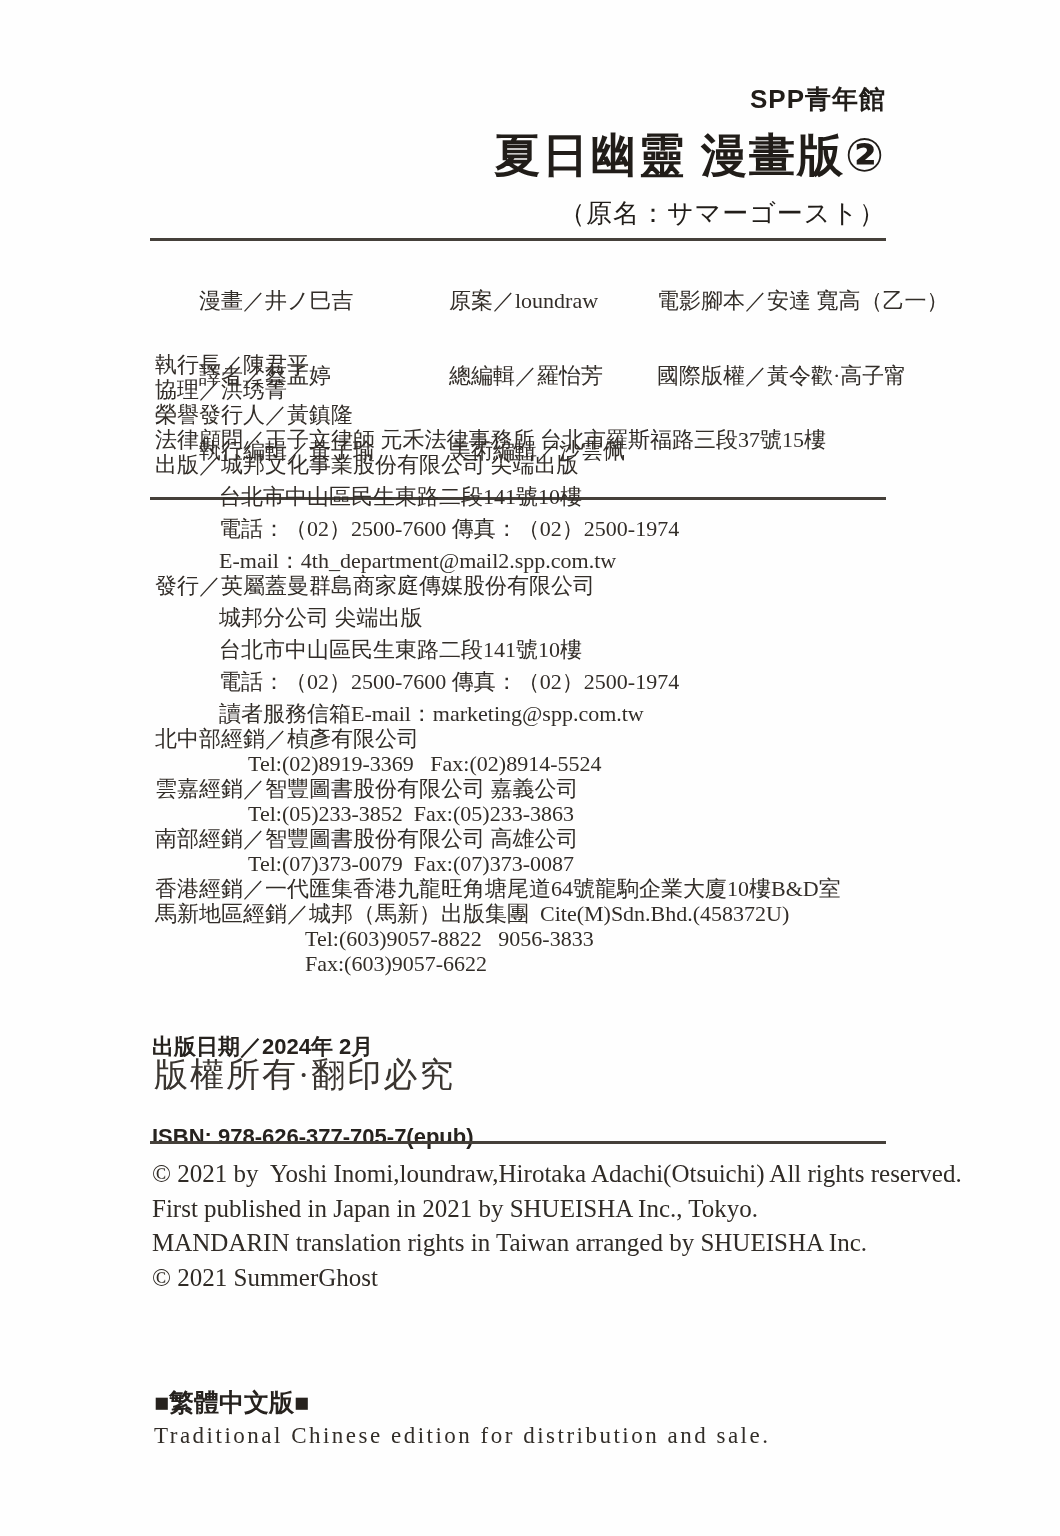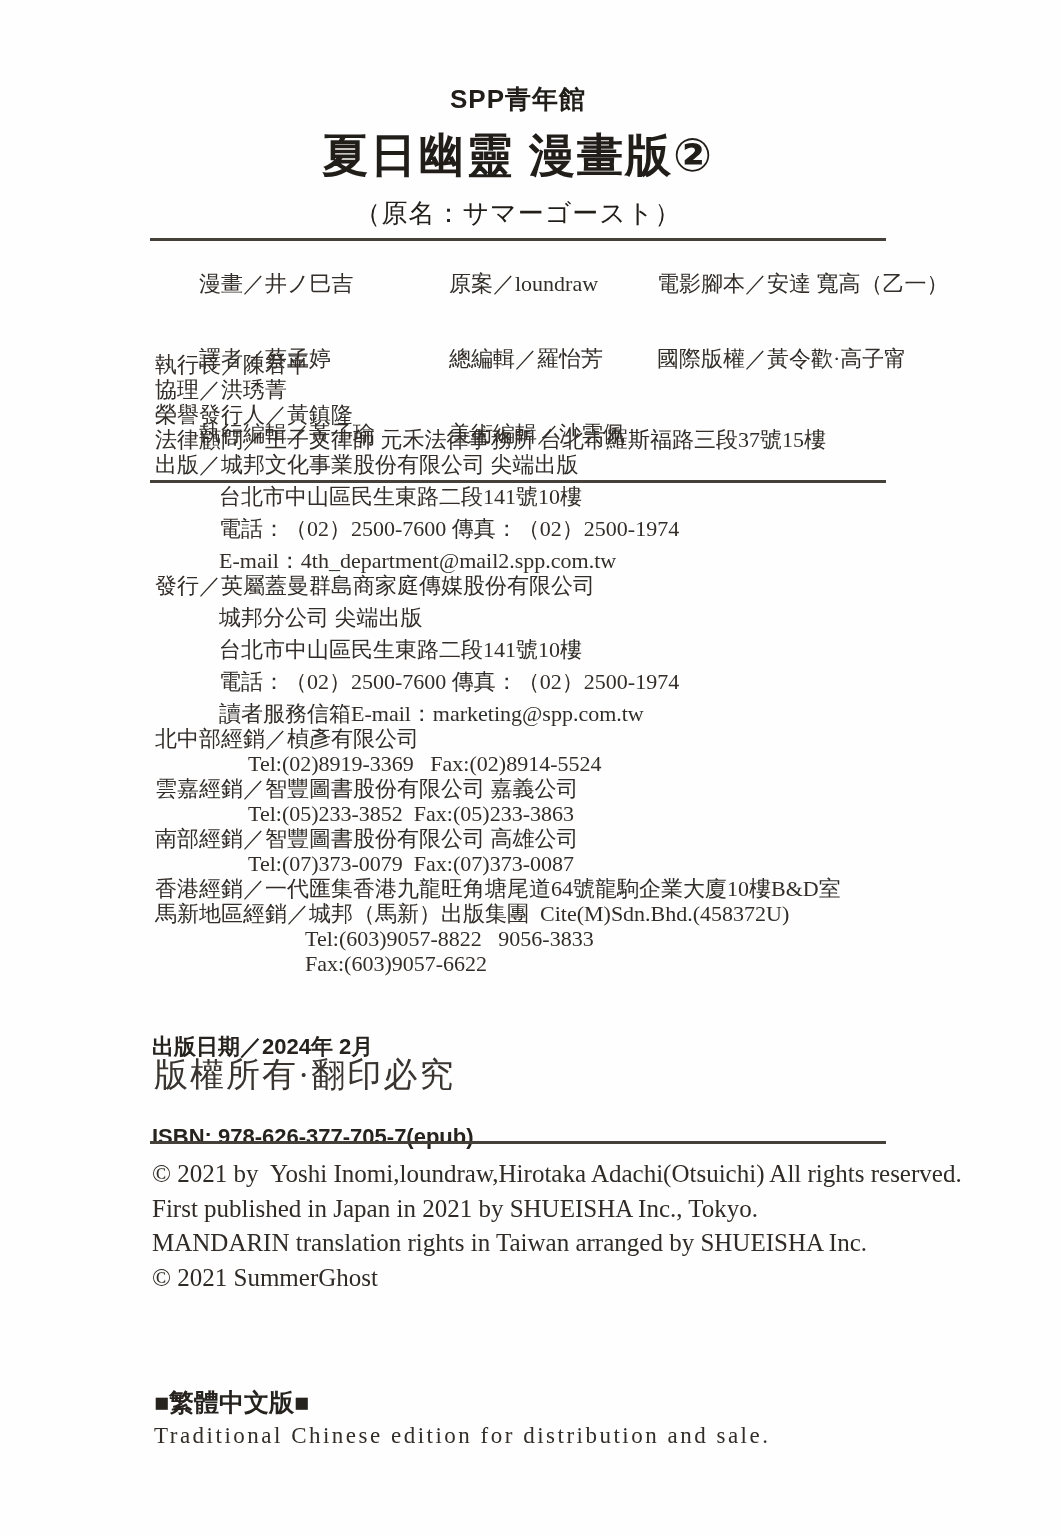--- a/index.html
+++ b/index.html
@@ -6,31 +6,31 @@
   html,body { background:#ffffff; }
   body {
     width:1060px; height:1536px; position:relative;
     font-family:"Liberation Serif","DejaVu Serif",serif;
     color:#2d2824;
   }
   .page { position:absolute; inset:0; width:1060px; height:1536px; background:#fefefe; overflow:hidden; }
   .content { position:absolute; left:150px; top:0; width:736px; height:100%; }
 
   .masthead {
-    position:absolute; left:0; top:82px; width:100%; text-align:center;
+    position:absolute; left:0; top:82px; width:100%; text-align:right;
     font-family:"Liberation Sans","DejaVu Sans",sans-serif; color:#211d19;
   }
   .imprint { font-size:26px; font-weight:600; letter-spacing:1px; }
   .book-title { margin-top:8px; font-size:46px; font-weight:800; letter-spacing:2px; }
   .original-title { margin-top:9px; font-size:26px; font-weight:500; letter-spacing:1px; }
 
   .credits {
     position:absolute; left:0; top:238px; width:100%;
     border-top:3px solid #45403a; border-bottom:3px solid #45403a;
-    padding:5px 0 9px 5px; font-size:22px; line-height:25px; color:#322d28;
+    padding:22px 0 9px 5px; font-size:22px; line-height:25px; color:#322d28;
   }
   .credit-row { white-space:pre; }
   .credit-row span { display:inline-block; vertical-align:top; }
   .c1 { width:250px; } .c2 { width:208px; }
 
   .info { position:absolute; left:0; top:352px; width:100%; font-size:22px; line-height:25px; color:#322d28; }
   .line { white-space:pre; padding-left:5px; }
   .line.i1 { padding-left:69px;margin-top:7px; }
   .line.i2 { padding-left:98px; }
   .line.i3 { padding-left:155px; }

